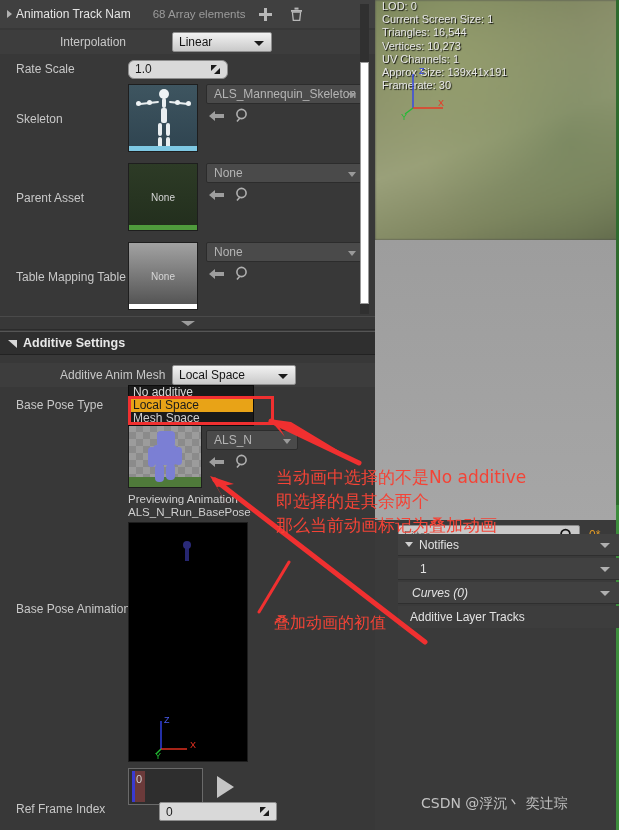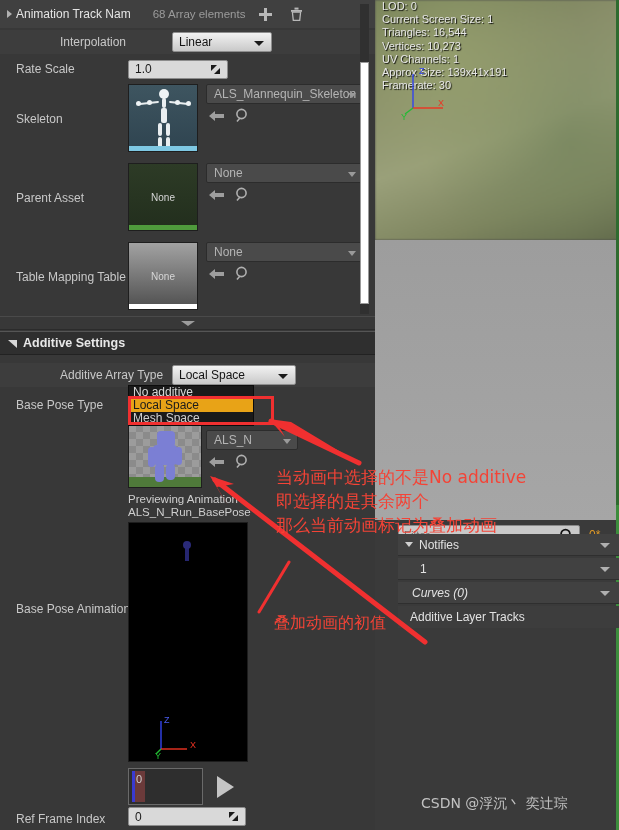--- a/index.html
+++ b/index.html
@@ -347,21 +347,21 @@
         <div class="combo" style="width:100px;">
           <span>Linear</span>
           <span class="caret"></span>
         </div>
       </div>
     </div>
 
     <div class="prop-row" style="position:absolute;top:57px;height:24px;align-items:center;">
       <div class="prop-label">Rate Scale</div>
       <div class="prop-value">
-        <div class="numbox" style="width:100px;">
+        <div class="numbox" style="width:100px;border-radius:6px;">
           <span>1.0</span>
           <svg class="spin" viewBox="0 0 11 11">
             <path d="M1 1 L7 1 L1 7 Z" fill="#1a1a1a"></path>
             <path d="M10 10 L4 10 L10 4 Z" fill="#1a1a1a"></path>
           </svg>
         </div>
       </div>
     </div>
 
     <div class="prop-row" style="position:absolute;top:84px;">
@@ -463,21 +463,21 @@
     </div>
 
     <div class="section-hdr" style="position:absolute;top:331px;">
       <svg style="margin-left:7px;margin-right:5px;" width="11" height="11">
         <path d="M1 2 L10 2 L10 10 Z" fill="#d8d8d8"></path>
       </svg>
       <span class="section-title">Additive Settings</span>
     </div>
 
     <div class="prop-row row-alt" style="position:absolute;top:363px;height:24px;align-items:center;">
-      <div class="prop-label">Additive Array Type</div>
+      <div class="prop-label">Additive Anim Mesh</div>
       <div class="prop-value">
         <div class="combo" style="width:124px;">
           <span>Local Space</span>
           <span class="caret"></span>
         </div>
       </div>
     </div>
 
     <div class="prop-row" style="position:absolute;top:393px;height:24px;align-items:center;">
       <div class="prop-label">Base Pose Type</div>
@@ -524,21 +524,21 @@
               <div style="position:absolute;left:3px;top:2px;width:3px;height:31px;background:#3a3ad0;"></div>
               <div style="position:absolute;left:6px;top:2px;width:10px;height:31px;background:#6b3a3a;"></div>
               <span style="position:absolute;left:7px;top:4px;color:#cfcfcf;font-size:11px;">0</span>
             </div>
             <div class="play-tri"></div>
           </div>
         </div>
       </div>
     </div>
 
-    <div class="prop-row" style="position:absolute;top:802px;height:24px;align-items:flex-end;">
+    <div class="prop-row" style="position:absolute;top:802px;height:24px;align-items:flex-start;gap:31px;">
       <div class="prop-label">Ref Frame Index</div>
       <div class="prop-value">
         <div class="numbox" style="width:118px;">
           <span>0</span>
           <svg class="spin" viewBox="0 0 11 11">
             <path d="M1 1 L7 1 L1 7 Z" fill="#1a1a1a"></path>
             <path d="M10 10 L4 10 L10 4 Z" fill="#1a1a1a"></path>
           </svg>
         </div>
       </div>

